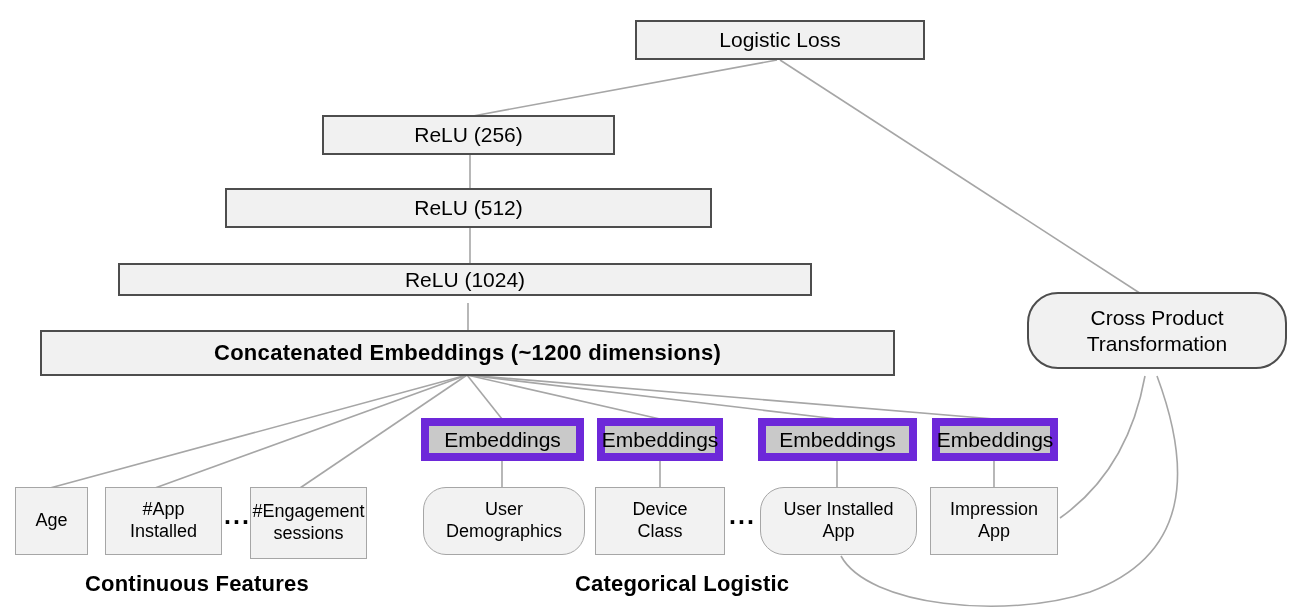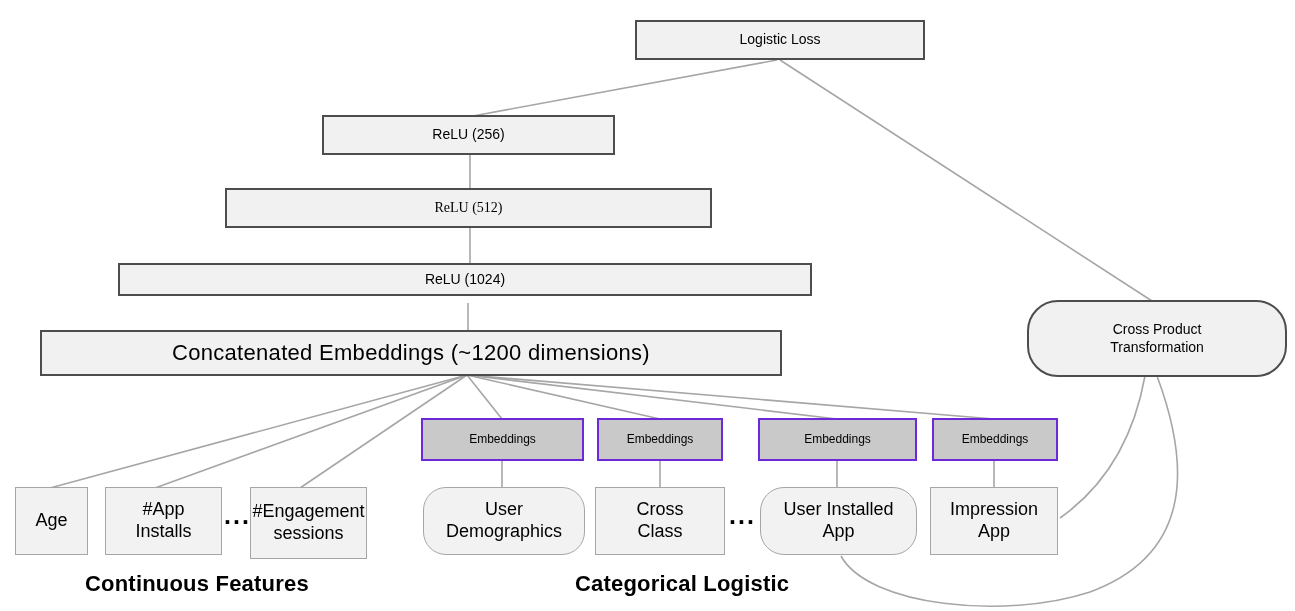--- a/index.html
+++ b/index.html
@@ -9,25 +9,25 @@
     overflow:hidden;
   }
   .canvas svg { position:absolute; left:0; top:0; }
   .box {
     position:absolute; box-sizing:border-box;
     display:flex; align-items:center; justify-content:center;
     text-align:center; white-space:pre-line; line-height:1.22;
     color:#000;
   }
   .main {
-    background:#f1f1f1; border:2px solid #4d4d4d; font-size:14px;
+    background:#f1f1f1; border:2px solid #4d4d4d; font-size:21px;
   }
   .concat { font-size:22px; letter-spacing:0.3px; }
   .emb {
-    background:#c9c9c9; border:2px solid #6d28d9; font-size:12px;
+    background:#c9c9c9; border:8px solid #6d28d9; font-size:21px;
   }
   .feat {
     background:#f2f2f2; border:1.5px solid #a6a6a6; font-size:18px;
   }
   .dots {
     position:absolute; font-size:25px; font-weight:bold; letter-spacing:2px;
     color:#000;
   }
   .section-label {
     position:absolute; font-weight:bold; font-size:22px; color:#000;
@@ -61,41 +61,41 @@
     <line x1="660" y1="460" x2="660" y2="488"></line>
     <line x1="837" y1="460" x2="837" y2="488"></line>
     <line x1="994" y1="460" x2="994" y2="488"></line>
 
     <path d="M 1145,376 Q 1128,470 1060,518"></path>
     <path d="M 1157,376 C 1192,470 1190,555 1090,592 C 1005,620 868,606 841,556"></path>
   </svg>
 
   <div class="box main" style="left:635px; top:20px; width:290px; height:40px;">Logistic Loss</div>
   <div class="box main" style="left:322px; top:115px; width:293px; height:40px;">ReLU (256)</div>
-  <div class="box main" style="left:225px; top:188px; width:487px; height:40px;font-family:Liberation Serif, serif;">ReLU (512)</div>
+  <div class="box main" style="left:225px; top:188px; width:487px; height:40px;">ReLU (512)</div>
   <div class="box main" style="left:118px; top:263px; width:694px; height:33px;">ReLU (1024)</div>
-  <div class="box main concat" style="left:40px; top:330px; width:742px; height:46px;">Concatenated Embeddings (~1200 dimensions)</div>
+  <div class="box main concat" style="left:40px; top:330px; width:855px; height:46px;font-weight:bold;">Concatenated Embeddings (~1200 dimensions)</div>
 
-  <div class="box main" style="left:1027px; top:300px; width:260px; height:77px;border-radius:31px;">Cross Product
+  <div class="box main" style="left:1027px; top:292px; width:260px; height:77px;border-radius:31px;">Cross Product
 Transformation</div>
 
   <div class="box emb" style="left:421px; top:418px; width:163px; height:43px;">Embeddings</div>
   <div class="box emb" style="left:597px; top:418px; width:126px; height:43px;">Embeddings</div>
   <div class="box emb" style="left:758px; top:418px; width:159px; height:43px;">Embeddings</div>
   <div class="box emb" style="left:932px; top:418px; width:126px; height:43px;">Embeddings</div>
 
   <div class="box feat" style="left:15px; top:487px; width:73px; height:68px;">Age</div>
   <div class="box feat" style="left:105px; top:487px; width:117px; height:68px;">#App
-Installs</div>
+Installed</div>
   <div class="dots" style="left:224px; top:501px;">...</div>
   <div class="box feat" style="left:250px; top:487px; width:117px; height:72px;">#Engagement
 sessions</div>
   <div class="box feat" style="left:423px; top:487px; width:162px; height:68px;border-radius:23px;">User
 Demographics</div>
-  <div class="box feat" style="left:595px; top:487px; width:130px; height:68px;">Cross
+  <div class="box feat" style="left:595px; top:487px; width:130px; height:68px;">Device
 Class</div>
   <div class="dots" style="left:729px; top:501px;">...</div>
   <div class="box feat" style="left:760px; top:487px; width:157px; height:68px;border-radius:24px;">User Installed
 App</div>
   <div class="box feat" style="left:930px; top:487px; width:128px; height:68px;">Impression
 App</div>
 
   <div class="section-label" style="left:85px; top:571px;">Continuous Features</div>
   <div class="section-label" style="left:575px; top:571px;">Categorical Logistic</div>
 

